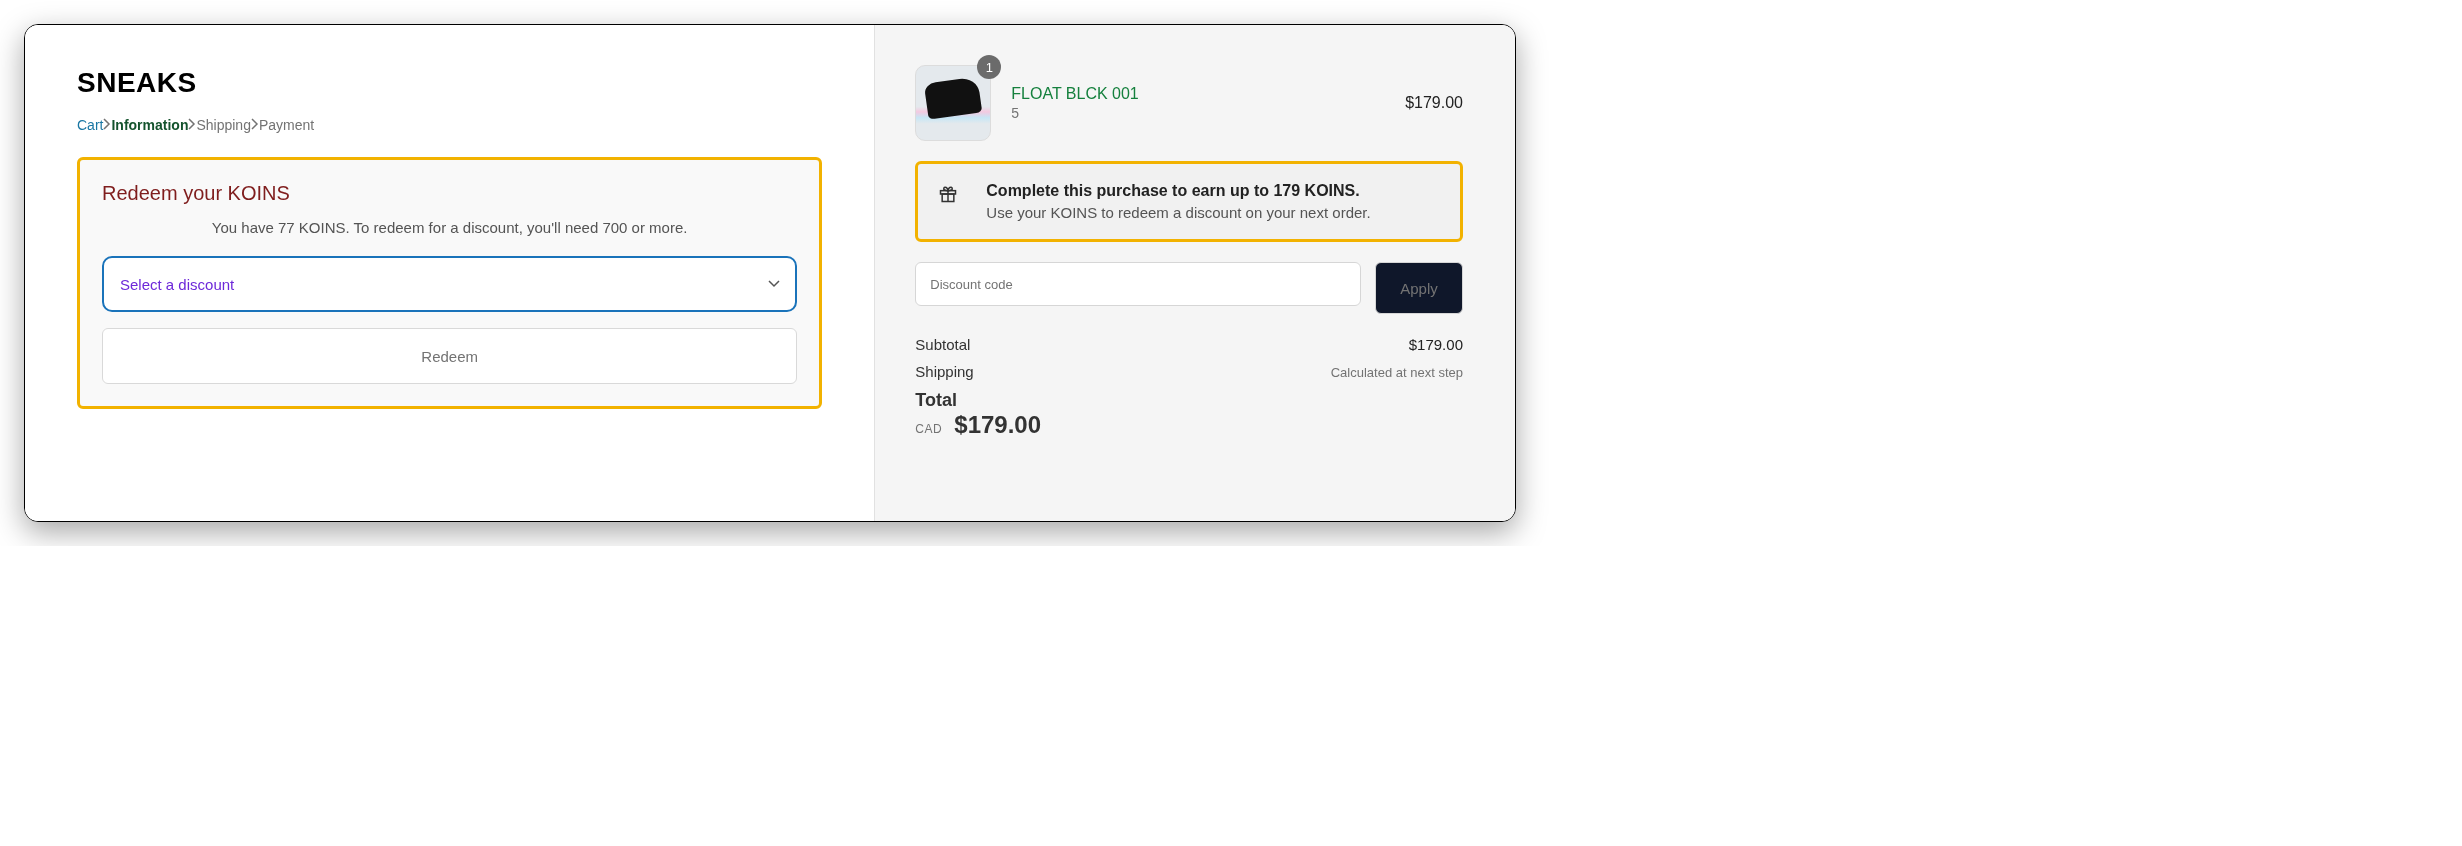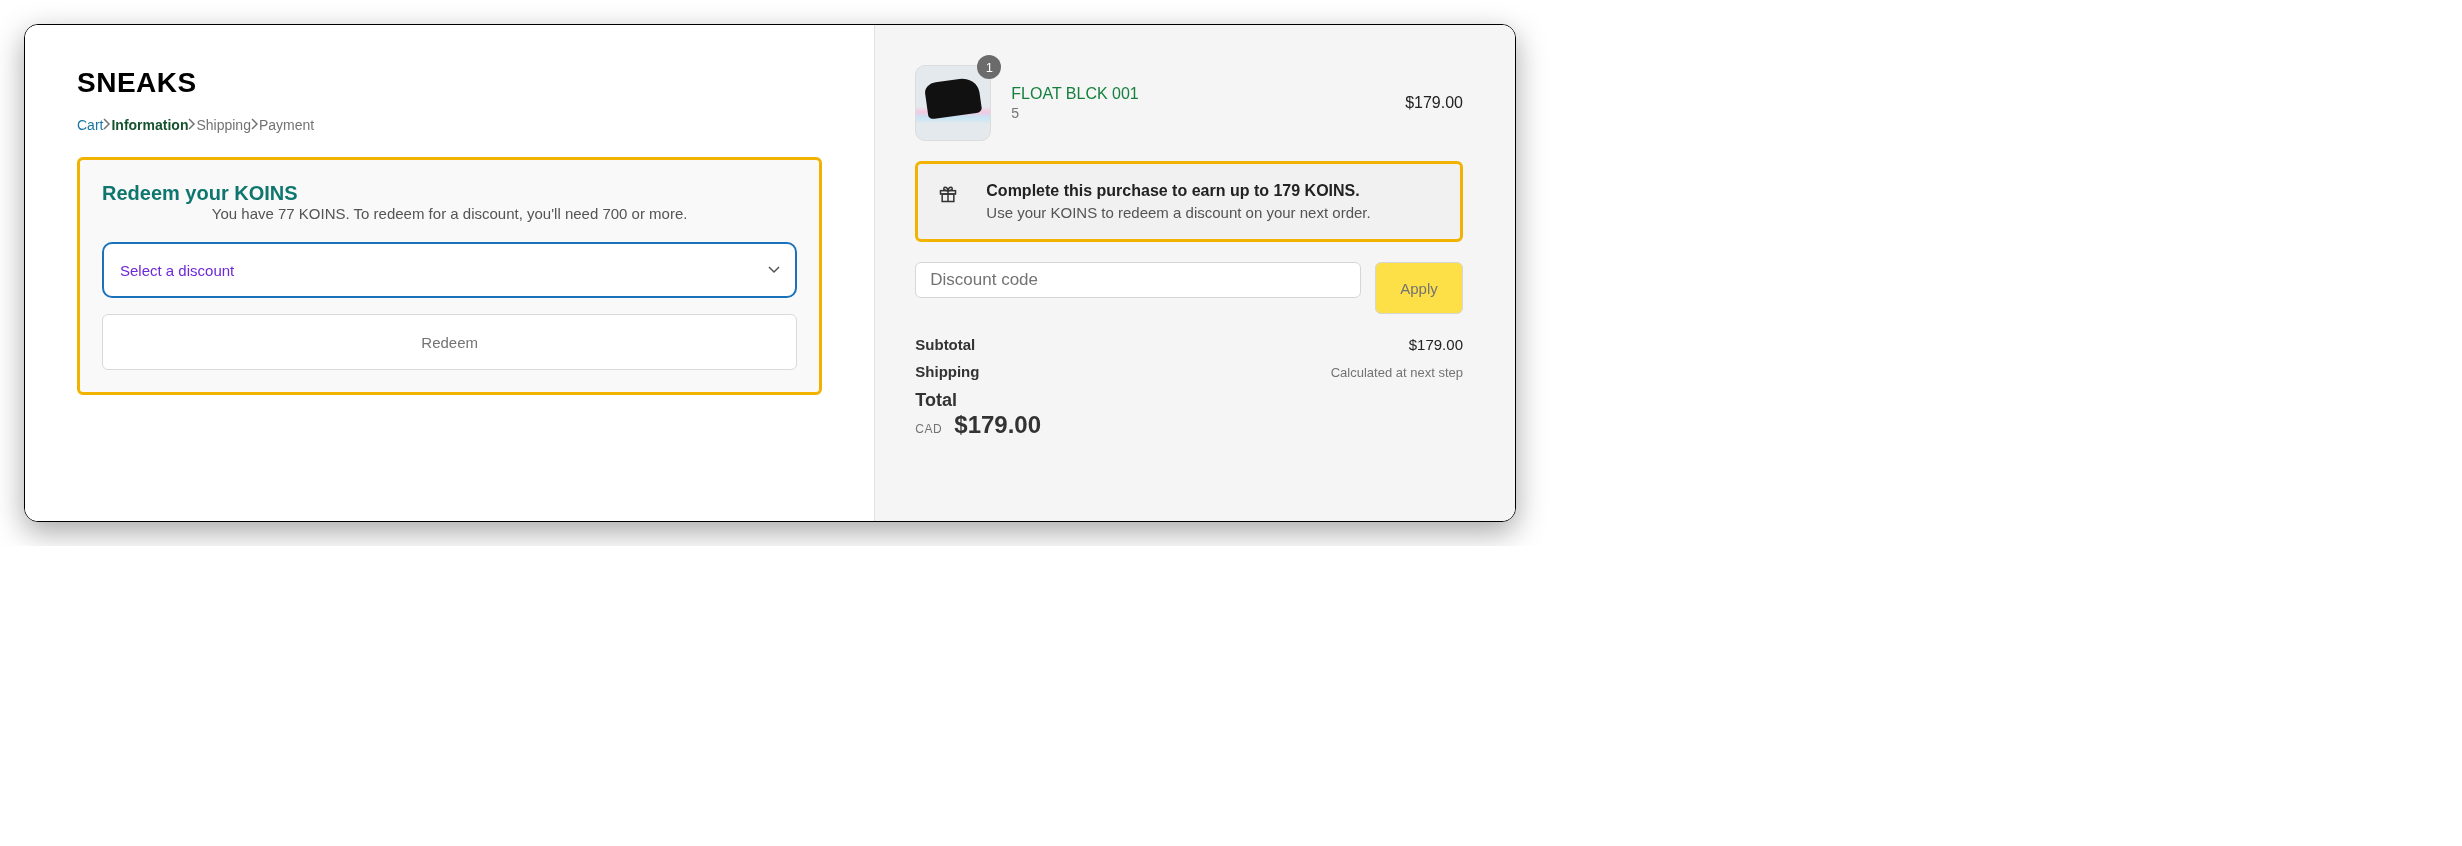--- a/index.html
+++ b/index.html
@@ -42,22 +42,23 @@
   .breadcrumb .current { color: #14532d; font-weight: 600; }
   .chev { color: #737373; }
   .redeem-box {
     border: 3px solid #f2b200;
     border-radius: 6px;
     background: #f9f9f9;
     padding: 22px 22px 22px 22px;
   }
   .redeem-title {
     font-size: 20px;
-    font-weight: 700;
-    color: #0f766e;
+    font-weight: 400;
+    color: #7f1d1d;
+    margin-bottom: 14px;
   }
   .redeem-desc {
     font-size: 15px;
     color: #545454;
     margin-bottom: 20px;
     text-align: center;
   }
   .select-wrap {
     position: relative;
     margin-bottom: 16px;
@@ -139,42 +140,42 @@
     display: flex;
     gap: 28px;
     margin-bottom: 20px;
   }
   .gift-icon { flex-shrink: 0; margin-top: 2px; color: #333; }
   .earn-title { font-size: 16px; font-weight: 700; color: #222; margin-bottom: 4px; }
   .earn-desc { font-size: 15px; color: #545454; }
   .discount-row { display: flex; gap: 14px; margin-bottom: 22px; }
   .discount-input {
     flex: 1;
-    height: 36px;
+    height: 44px;
     border: 1px solid #d6d6d6;
     border-radius: 6px;
     background: #fff;
     padding: 0 14px;
-    font-size: 17px;
+    font-size: 13px;
     color: #333;
   }
   .discount-input::placeholder { color: #737373; }
   .apply-btn {
     width: 88px;
     height: 52px;
     border: 1px solid #d6d6d6;
     border-radius: 6px;
-    background: #fde047;
+    background: #0f172a;
     color: #737373;
     font-size: 15px;
     cursor: pointer;
   }
   .totals { font-size: 15px; color: #333; }
   .trow { display: flex; justify-content: space-between; align-items: baseline; margin-bottom: 10px; }
-  .tlabel { color: #333; font-weight: bold; }
+  .tlabel { color: #333; }
   .tval { color: #222; }
   .tnote { color: #737373; font-size: 13px; }
   .total-row { margin-top: 6px; flex-direction: column; }
   .total-row .tlabel { font-size: 18px; font-weight: 600; }
   .total-amount { font-size: 24px; font-weight: 600; }
   .currency { font-size: 12px; color: #737373; margin-right: 8px; letter-spacing: 0.5px; }
 </style>
 </head>
 <body>
 

